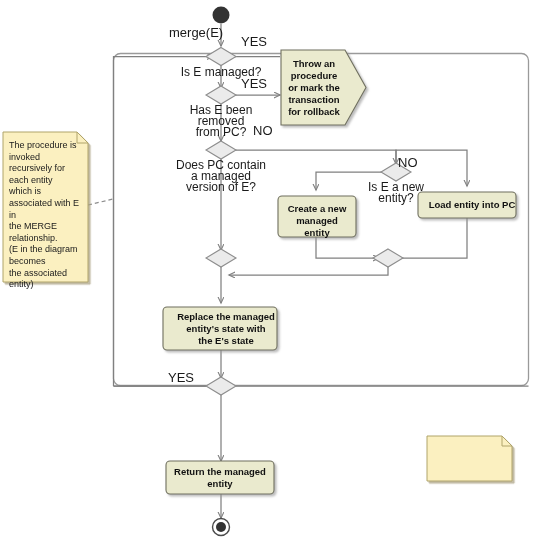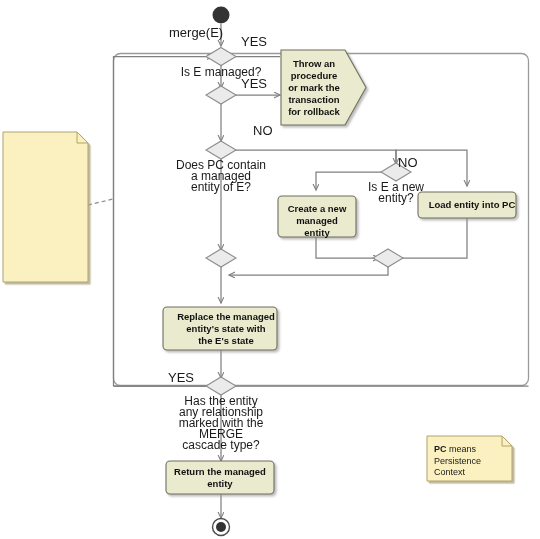--- a/index.html
+++ b/index.html
@@ -192,44 +192,52 @@
   <div class="lbl-guard" style="left:169px; top:27px;">merge(E)</div>
 
   <div class="lbl-guard" style="left:241px; top:36px;">YES</div>
   <div class="lbl-guard" style="left:241px; top:78px;">YES</div>
   <div class="lbl-guard" style="left:253px; top:125px;">NO</div>
   <div class="lbl-guard" style="left:398px; top:157px;">NO</div>
 
   <div class="lbl-guard" style="left:168px; top:372px;">YES</div>
 
   <div class="lbl" style="left:161px; top:67px; width:120px;">Is E managed?</div>
+  <div class="lbl" style="left:176px; top:105px; width:90px;">Has E been
+removed
+from PC?</div>
   <div class="lbl" style="left:168px; top:160px; width:106px;">Does PC contain
 a managed
-entity of E?</div>
+version of E?</div>
   <div class="lbl" style="left:357px; top:182px; width:78px;">Is E a new
 entity?</div>
-  <div class="lbl" style="left:166px; top:396px; width:110px;">Has the entity
-any relationship
-marked with the
-MERGE
-cascade type?</div>
 
   <div class="node-text" style="left:283px; top:50px; width:62px; height:75px;">Throw an
 procedure
 or mark the
 transaction
 for rollback</div>
   <div class="node-text" style="left:278px; top:196px; width:78px; height:50px;">Create a new
 managed
 entity</div>
   <div class="node-text" style="left:418px; top:192px; width:108px; height:26px;">Load entity into PC</div>
   <div class="node-text" style="left:163px; top:307px; width:126px; height:43px;">Replace the managed
 entity's state with
 the E's state</div>
   <div class="node-text" style="left:166px; top:461px; width:108px; height:33px;">Return the managed
 entity</div>
 
-
-  <div class="note-text" style="left:434px; top:444px; width:74px;"><b>PC</b><span> means
-Persistence
-Context</span></div>
+  <div class="note-text" style="left:9px; top:140px; width:78px;">The procedure is
+invoked
+recursively for
+each entity
+which is
+associated with E
+in
+the MERGE
+relationship.
+(E in the diagram
+becomes
+the associated
+entity)</div>
+
 
 </div>
 
 </body></html>

